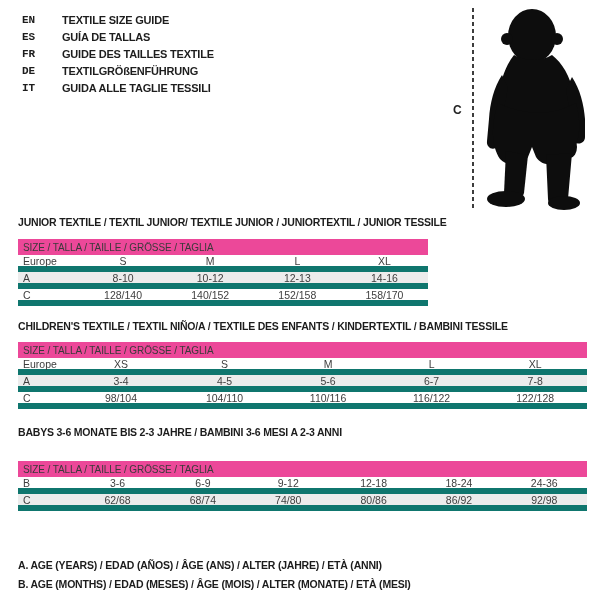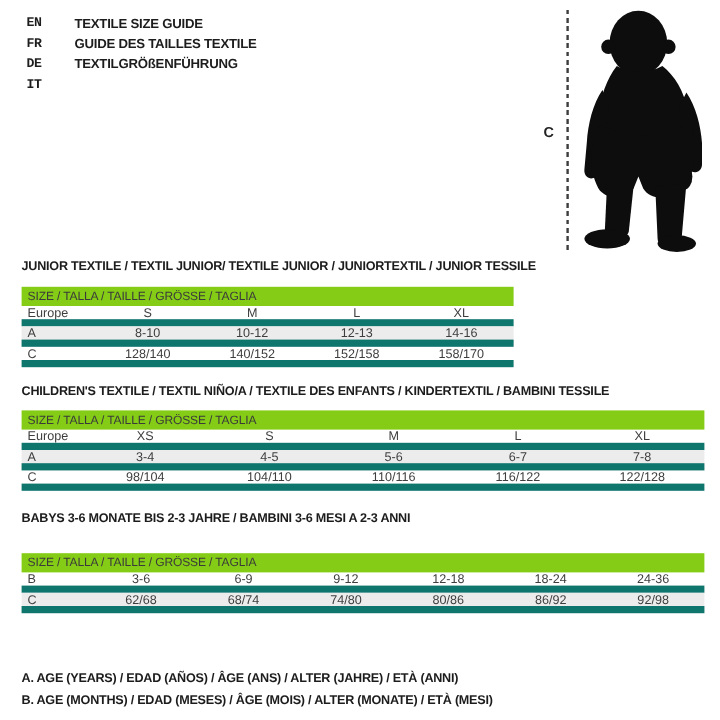--- a/index.html
+++ b/index.html
@@ -17,21 +17,21 @@
                   background:repeating-linear-gradient(to bottom,#3d3d3d 0 4px,transparent 4px 7px); }
   .measure-label { position:absolute; left:453px; top:103px; font-size:12px;
                    font-weight:600; color:#222; }
   .silhouette { position:absolute; left:486px; top:5px; }
 
   
   .sec-heading { position:absolute; left:18px; font-size:10.5px; font-weight:bold;
                  letter-spacing:-0.2px; color:#1c1c1c; white-space:nowrap;text-align:right; }
   .sec-heading.two-line { line-height:14.5px; }
   .size-table { position:absolute; left:18px; }
-  .size-bar { height:16px; background:#84cc16; display:flex; align-items:center;
+  .size-bar { height:16px; background:#ec4899; display:flex; align-items:center;
               padding-left:5px; font-size:10px; color:#3a3a3a; letter-spacing:-0.1px; }
   .t-row { display:flex; height:17px; align-items:center; font-size:10.5px;
            color:#3e3e3e; border-bottom:6px solid #0f766e; }
   .t-row.alt { background:#ececec; }
   .cell { text-align:center; }
   .cell-first { text-align:left; padding-left:5px; }
   .t1 { width:410px; } .t1 .cell-first { width:15%; } .t1 .cell { width:21.25%; }
   .t2 { width:569px; } .t2 .cell-first { width:9%; }  .t2 .cell { width:18.2%; }
   .t3 { width:569px; } .t3 .cell-first { width:10%; } .t3 .cell { width:15%; }
 
@@ -41,29 +41,34 @@
 </style>
 </head>
 <body>
 
 <div class="lang-list">
   <div class="lang-row">
     <span class="lang-code">EN</span>
     <span>TEXTILE SIZE GUIDE</span>
   </div>
   <div class="lang-row">
+    <span class="lang-code">ES</span>
+    <span>GUÍA DE TALLAS</span>
+  </div>
+  <div class="lang-row">
     <span class="lang-code">FR</span>
     <span>GUIDE DES TAILLES TEXTILE</span>
   </div>
   <div class="lang-row">
     <span class="lang-code">DE</span>
     <span>TEXTILGRÖßENFÜHRUNG</span>
   </div>
   <div class="lang-row">
     <span class="lang-code">IT</span>
+    <span>GUIDA ALLE TAGLIE TESSILI</span>
   </div>
 </div>
 
 <div class="measure-line"></div>
 <div class="measure-label">C</div>
 <svg class="silhouette" width="112" height="206" viewBox="0 0 112 206" fill="#0d0d0d" xmlns="http://www.w3.org/2000/svg">
   <ellipse cx="46" cy="31" rx="24" ry="27"></ellipse>
   <circle cx="21" cy="34" r="6"></circle>
   <circle cx="71" cy="34" r="6"></circle>
   <path d="M28,50 C20,60 14,76 12,94 L10,112 C34,124 66,124 92,112 L88,90 C84,70 76,58 66,50 C54,57 38,56 28,50 Z"></path>

